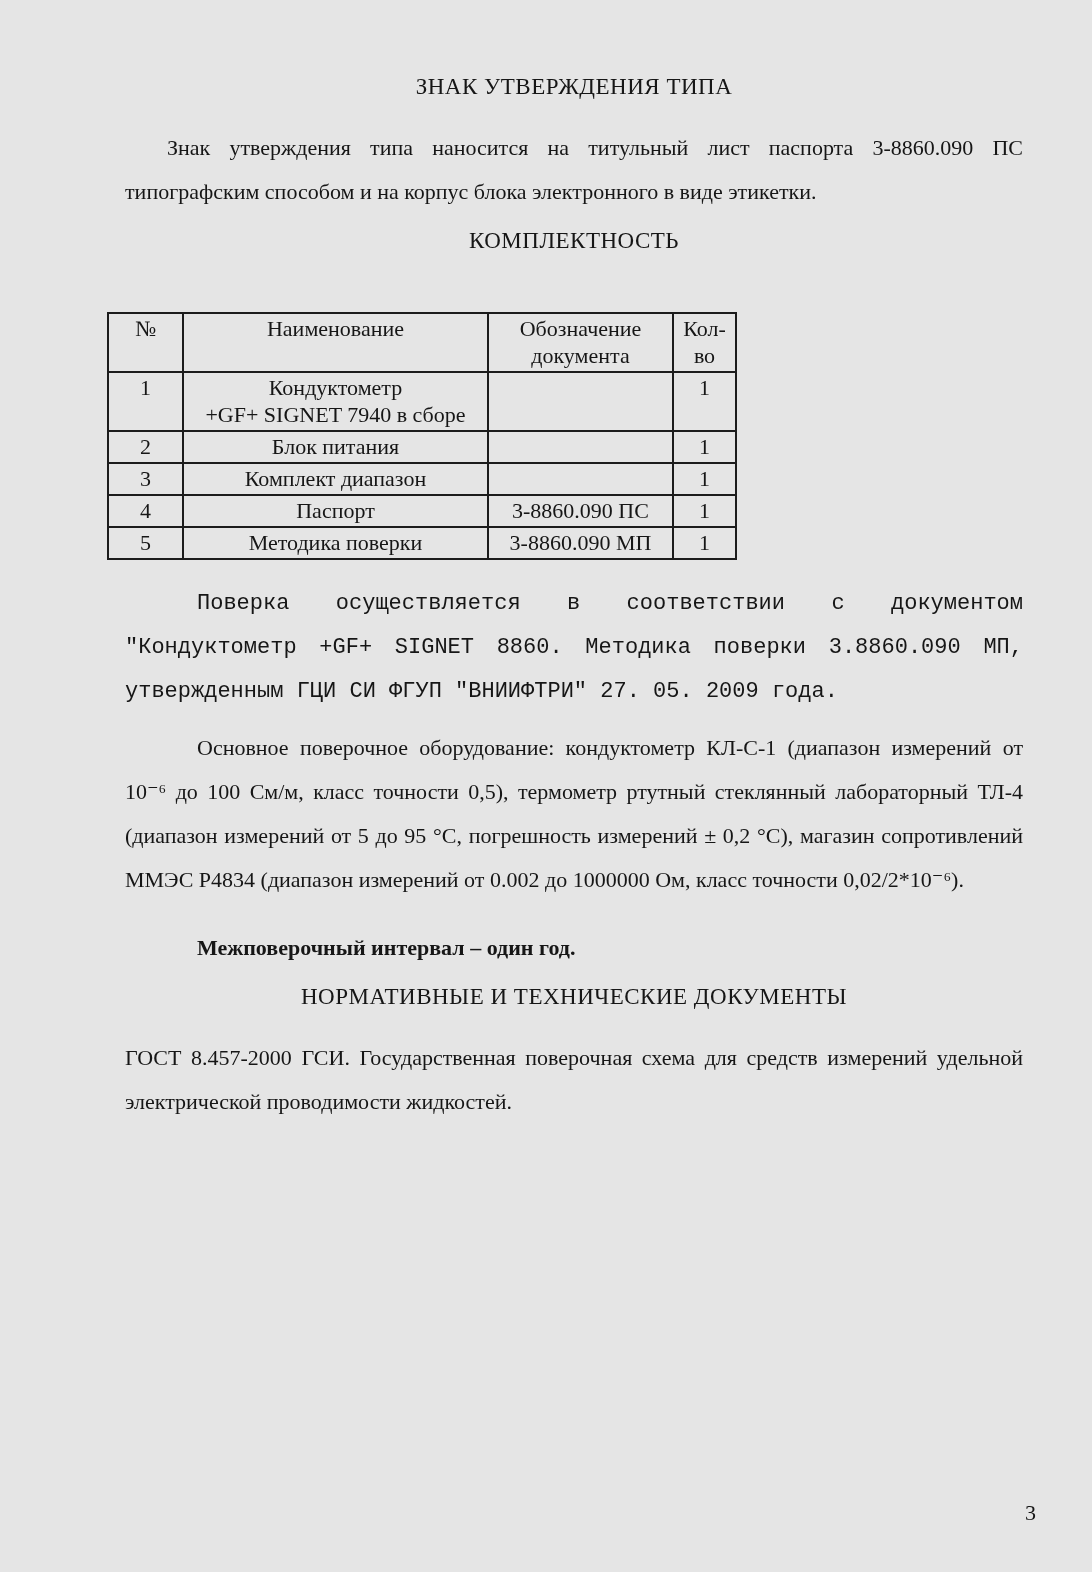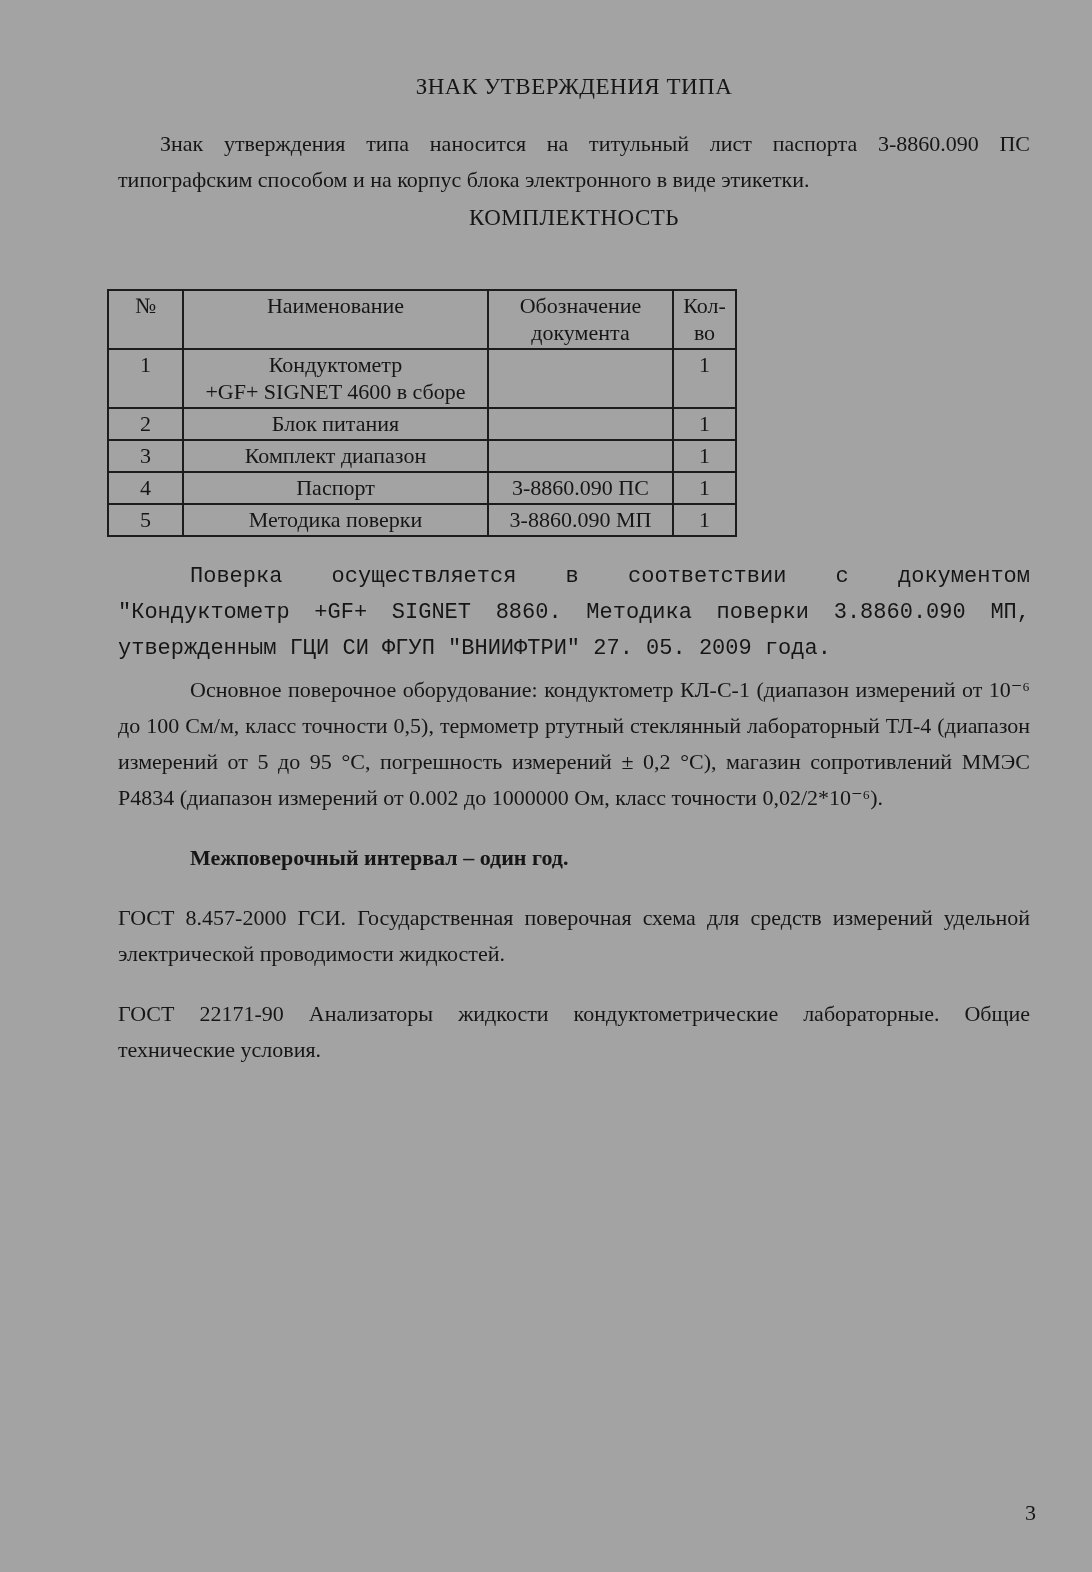--- a/index.html
+++ b/index.html
@@ -1,40 +1,40 @@
 <!DOCTYPE html>
 <html><head>
 <meta charset="utf-8">
 <style>
   * { box-sizing: border-box; }
   html, body { margin: 0; padding: 0; background: #ffffff; }
   .page {
     position: relative;
     width: 1092px;
     height: 1572px;
-    background: #a3a3a3;
+    background: #e5e5e5;
     font-family: "Liberation Serif", "DejaVu Serif", serif;
     color: #161616;
     font-size: 22px;
     overflow: hidden;
   }
   .content {
     padding: 0 57px 0 113px;
   }
   h1.sec-title {
     font-size: 23px;
     font-weight: normal;
     text-align: center;
     margin: 0;
     letter-spacing: 0.5px;
     line-height: 30px;
   }
   p {
-    margin: 5px;
-    line-height: 36px;
+    margin: 12px;
+    line-height: 44px;
     text-align: justify;
   }
   .title-approval { padding-top: 72px; }
   .p-approval { margin-top: 24px; text-indent: 42px; }
   .title-completeness { margin-top: 40px; }
   table.comp-table {
     border-collapse: collapse;
     margin-top: 56px;
     margin-left: -6px;
     table-layout: fixed;
@@ -98,21 +98,21 @@
           <th>№</th>
           <th>Наименование</th>
           <th>Обозначение документа</th>
           <th>Кол-во</th>
         </tr>
       </thead>
       <tbody>
         <tr>
           <td>1</td>
           <td class="cell-name">Кондуктометр
-+GF+ SIGNET 4600 в сборе</td>
++GF+ SIGNET 7940 в сборе</td>
           <td></td>
           <td>1</td>
         </tr>
         <tr>
           <td>2</td>
           <td class="cell-name">Блок питания</td>
           <td></td>
           <td>1</td>
         </tr>
         <tr>
@@ -136,22 +136,22 @@
       </tbody>
     </table>
 
 
     <p class="p-verif p-verif-first">Поверка осуществляется в соответствии с  документом  "Кондуктометр +GF+ SIGNET 8860. Методика поверки 3.8860.090 МП, утвержденным ГЦИ СИ ФГУП "ВНИИФТРИ" 27. 05. 2009 года.</p>
 
     <p class="p-verif">Основное поверочное оборудование:  кондуктометр КЛ-С-1  (диапазон измерений от 10⁻⁶ до 100 См/м, класс точности  0,5), термометр ртутный стеклянный лабораторный ТЛ-4 (диапазон измерений от 5 до 95 °С, погрешность измерений ± 0,2 °С), магазин сопротивлений ММЭС Р4834 (диапазон измерений от 0.002 до 1000000 Ом, класс точности 0,02/2*10⁻⁶).</p>
 
     <p class="p-interval">Межповерочный интервал – один год.</p>
 
+    <h1 class="sec-title title-normative">НОРМАТИВНЫЕ И ТЕХНИЧЕСКИЕ ДОКУМЕНТЫ</h1>
 
     <p class="p-norm">ГОСТ 8.457-2000  ГСИ. Государственная поверочная схема для средств измерений удельной электрической проводимости жидкостей.</p>
 
-    <p class="p-norm">ГОСТ 22171-90  Анализаторы жидкости кондуктометрические лабораторные.  Общие технические условия.</p>
 
 
   </div>
 
   <div class="page-number">3</div>
 </div>
 
 </body></html>

